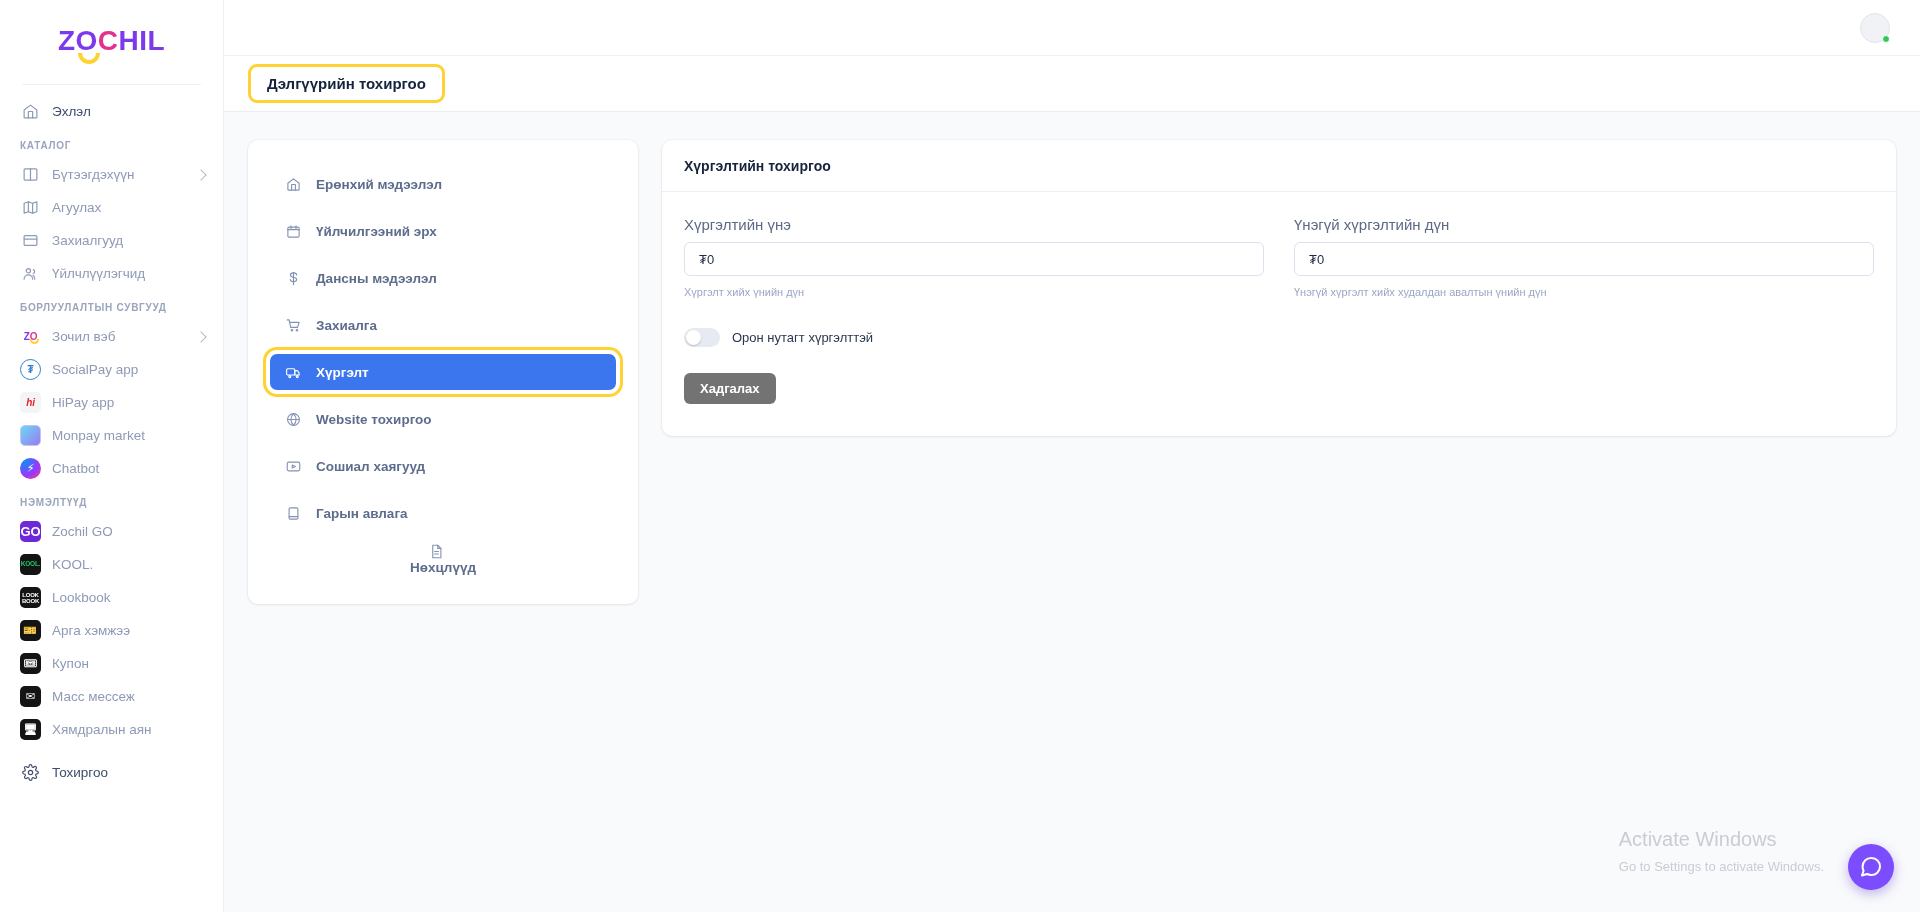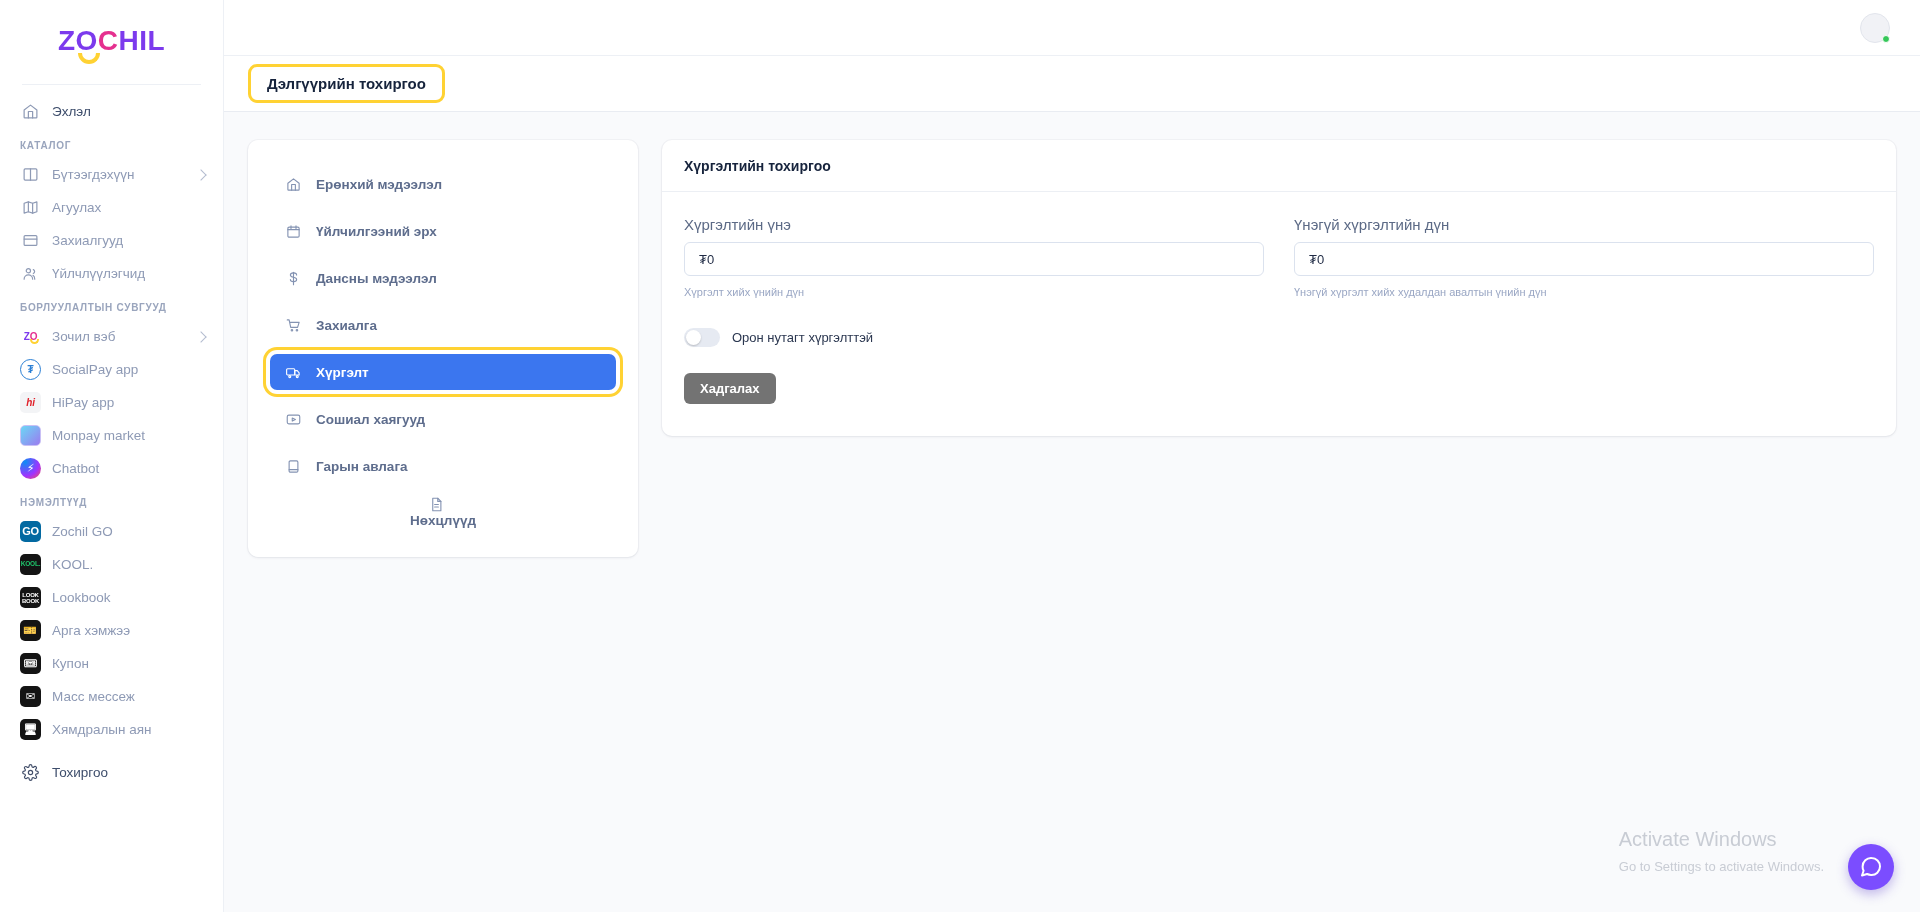--- a/index.html
+++ b/index.html
@@ -78,21 +78,21 @@
   .badge.zo { background: #ffffff; color: #7c3aed; font-size: 10px; position: relative; }
   .badge.zo .zo-smile {
     position: absolute; width: 9px; height: 5px; bottom: 3px; right: 2px;
     border: 2px solid #ffd233; border-top: none; border-radius: 0 0 9px 9px;
   }
   .badge.zo i { font-style: normal; color: #e5308f; }
   .badge.socialpay { background: #ffffff; color: #2b7fd4; border: 1.4px solid #2b7fd4; border-radius: 50%; font-size: 10px; }
   .badge.hipay { background: #f3f4f6; color: #e0222b; font-size: 10px; font-style: italic; }
   .badge.monpay { background: linear-gradient(135deg,#6ad8f5,#9b7bf0); border: 1px solid #c9c0f5; }
   .badge.chatbot { background: radial-gradient(circle at 25% 20%, #0d8df5, #a033ff 60%, #ff5247); border-radius: 50%; color:#fff; font-size: 11px; }
-  .badge.go { background: #0369a1; color: #fff; font-size: 11px; text-align: center; }
+  .badge.go { background: #6d28d9; color: #fff; font-size: 13px; text-align: center; }
   .badge.kool { background: #141414; color: #1ec46b; font-size: 6.5px; }
   .badge.lookbook { background: #141414; color: #ffffff; font-size: 6px; text-align:center; }
   .badge.dark { background: #141414; color: #ffffff; font-size: 11px; }
 
   
   .main { flex: 1 1 auto; height: 912px; background: #f9fafc; display: flex; flex-direction: column; position: relative; }
   .topbar {
     height: 56px; background: #ffffff; border-bottom: 1px solid #edf0f5;
     display: flex; align-items: center; justify-content: flex-end; padding-right: 30px;
     flex: 0 0 56px;
@@ -416,20 +416,30 @@
             <svg viewBox="0 0 24 24" fill="none" stroke="#ffffff" stroke-width="1.8" stroke-linecap="round" stroke-linejoin="round">
                 <rect x="1" y="6" width="13" height="10" rx="1.5"></rect>
                 <path d="M14 9h4l3 3.5V16h-7z"></path>
                 <circle cx="6" cy="18.5" r="1.6"></circle>
                 <circle cx="18" cy="18.5" r="1.6"></circle>
               </svg>
           </span>
           <span>Хүргэлт</span>
         </div>
 
+        <div class="nav-item">
+          <span class="nv-ico">
+            <svg viewBox="0 0 24 24" fill="none" stroke="#8493b2" stroke-width="1.8" stroke-linecap="round" stroke-linejoin="round">
+                <circle cx="12" cy="12" r="9.5"></circle>
+                <path d="M2.5 12h19"></path>
+                <path d="M12 2.5c2.8 3 4.2 6.2 4.2 9.5S14.8 18.5 12 21.5c-2.8-3-4.2-6.2-4.2-9.5S9.2 5.5 12 2.5z"></path>
+              </svg>
+          </span>
+          <span>Website тохиргоо</span>
+        </div>
 
         <div class="nav-item">
           <span class="nv-ico">
             <svg viewBox="0 0 24 24" fill="none" stroke="#8493b2" stroke-width="1.8" stroke-linecap="round" stroke-linejoin="round">
                 <rect x="2" y="5" width="20" height="14" rx="2.5"></rect>
                 <path d="M10 9.5l5 2.5-5 2.5z"></path>
               </svg>
           </span>
           <span>Сошиал хаягууд</span>
         </div>

